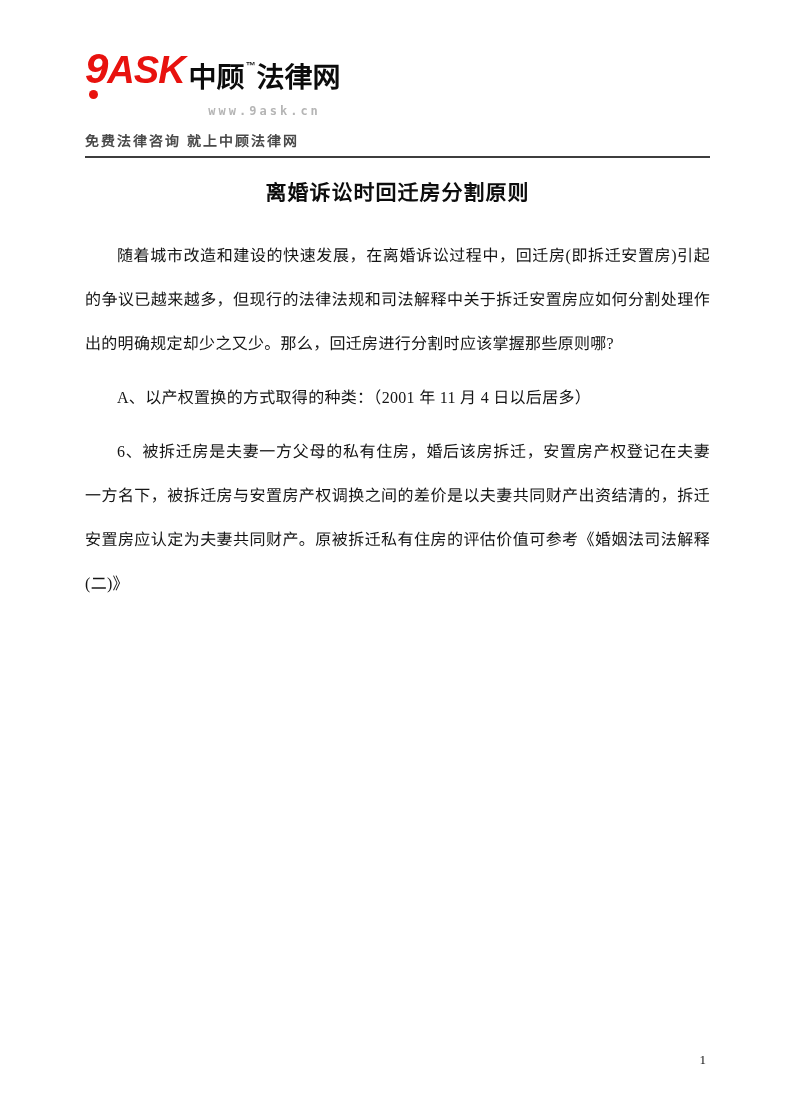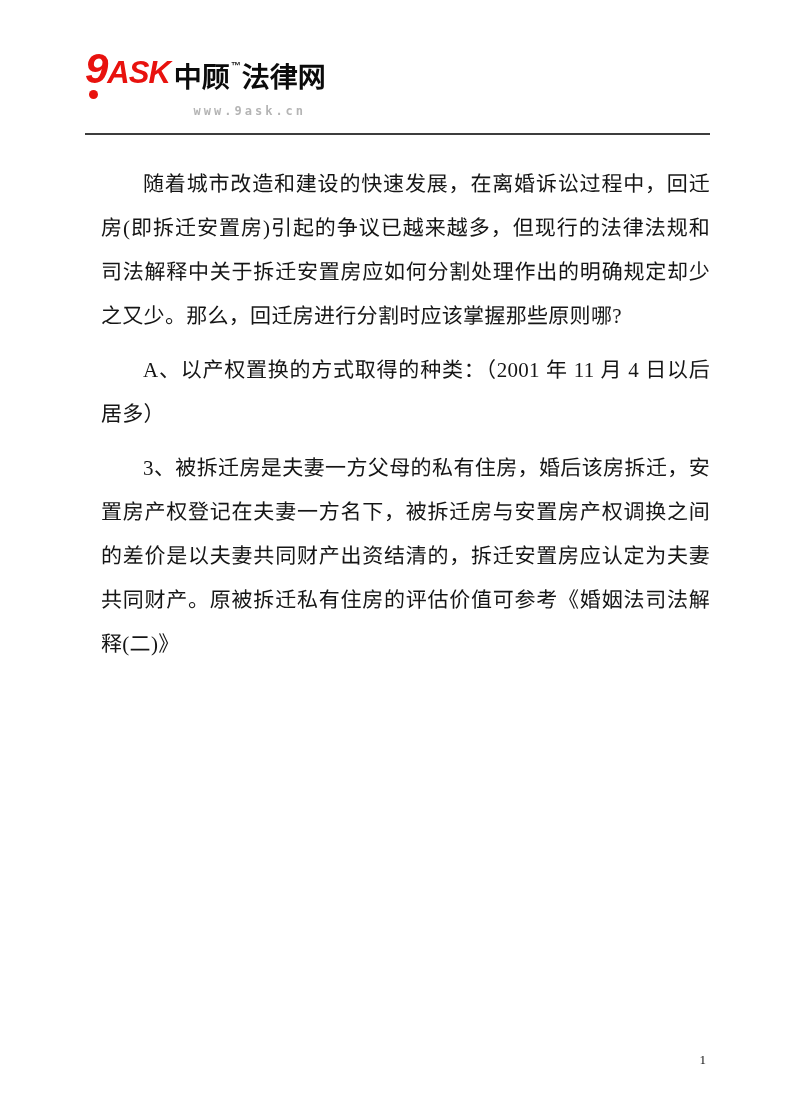--- a/index.html
+++ b/index.html
@@ -19,21 +19,21 @@
   .logo-main{display:flex;align-items:flex-start;line-height:1;}
   .logo-mark{
     position:relative;
     font-family:"Liberation Sans","DejaVu Sans",sans-serif;
     font-weight:bold;font-style:italic;
     color:#e8120e;
     letter-spacing:-1px;
     padding-right:4px;
   }
   .logo-mark .nine{font-size:42px;line-height:38px;}
-  .logo-mark .ask{font-size:31px;line-height:38px;}
+  .logo-mark .ask{font-size:38px;line-height:38px;}
   .logo-mark .q-dot{
     position:absolute;left:4px;top:40px;
     width:9px;height:9px;border-radius:50%;
     background:#e8120e;
   }
   .logo-cn{
     font-family:"Liberation Sans","DejaVu Sans",sans-serif;
     font-weight:bold;color:#0b0b0b;
     font-size:28px;line-height:32px;
     white-space:nowrap;
@@ -64,22 +64,22 @@
   .title{
     margin:21px 0 0 0;
     font-size:21px;font-weight:bold;
     text-align:center;
     color:#0d0d0d;
     line-height:28px;
     letter-spacing:1px;
   }
   .content{margin-top:27px;}
   .para{
-    margin:0 0 10px 16px;
-    font-size:21px;
+    margin:0 0 10px 0;
+    font-size:16px;
     line-height:44px;
     text-indent:2em;
     text-align:justify;
     color:#151515;
     letter-spacing:0.3px;
   }
   .page-number{
     position:absolute;
     right:86px;bottom:52px;
     font-size:13px;color:#111;
@@ -95,33 +95,35 @@
     <div class="logo-main">
       <span class="logo-mark">
         <span class="nine">9</span><span class="ask">ASK</span>
         <span class="q-dot"></span>
       </span>
       <span class="logo-cn">
         <span>中顾</span><span class="tm">™</span><span>法律网</span>
         <div class="logo-url">www.9ask.cn</div>
       </span>
     </div>
+    <div class="logo-tagline">免费法律咨询 就上中顾法律网</div>
   </header>
 
   <hr class="rule">
 
+  <h1 class="title">离婚诉讼时回迁房分割原则</h1>
 
   <main class="content">
 
       <p class="para">随着城市改造和建设的快速发展，在离婚诉讼过程中，回迁房(即拆迁安置房)引起的争议已越来越多，但现行的法律法规和司法解释中关于拆迁安置房应如何分割处理作出的明确规定却少之又少。那么，回迁房进行分割时应该掌握那些原则哪?</p>
 
 
 
       <p class="para">A、以产权置换的方式取得的种类：（2001 年 11 月 4 日以后居多）</p>
 
 
 
-      <p class="para">3、被拆迁房是夫妻一方父母的私有住房，婚后该房拆迁，安置房产权登记在夫妻一方名下，被拆迁房与安置房产权调换之间的差价是以夫妻共同财产出资结清的，拆迁安置房应认定为夫妻共同财产。原被拆迁私有住房的评估价值可参考《婚姻法司法解释(二)》</p>
+      <p class="para">6、被拆迁房是夫妻一方父母的私有住房，婚后该房拆迁，安置房产权登记在夫妻一方名下，被拆迁房与安置房产权调换之间的差价是以夫妻共同财产出资结清的，拆迁安置房应认定为夫妻共同财产。原被拆迁私有住房的评估价值可参考《婚姻法司法解释(二)》</p>
     </main>
 
   <div class="page-number">1</div>
 
 </div>
 
 </body></html>

